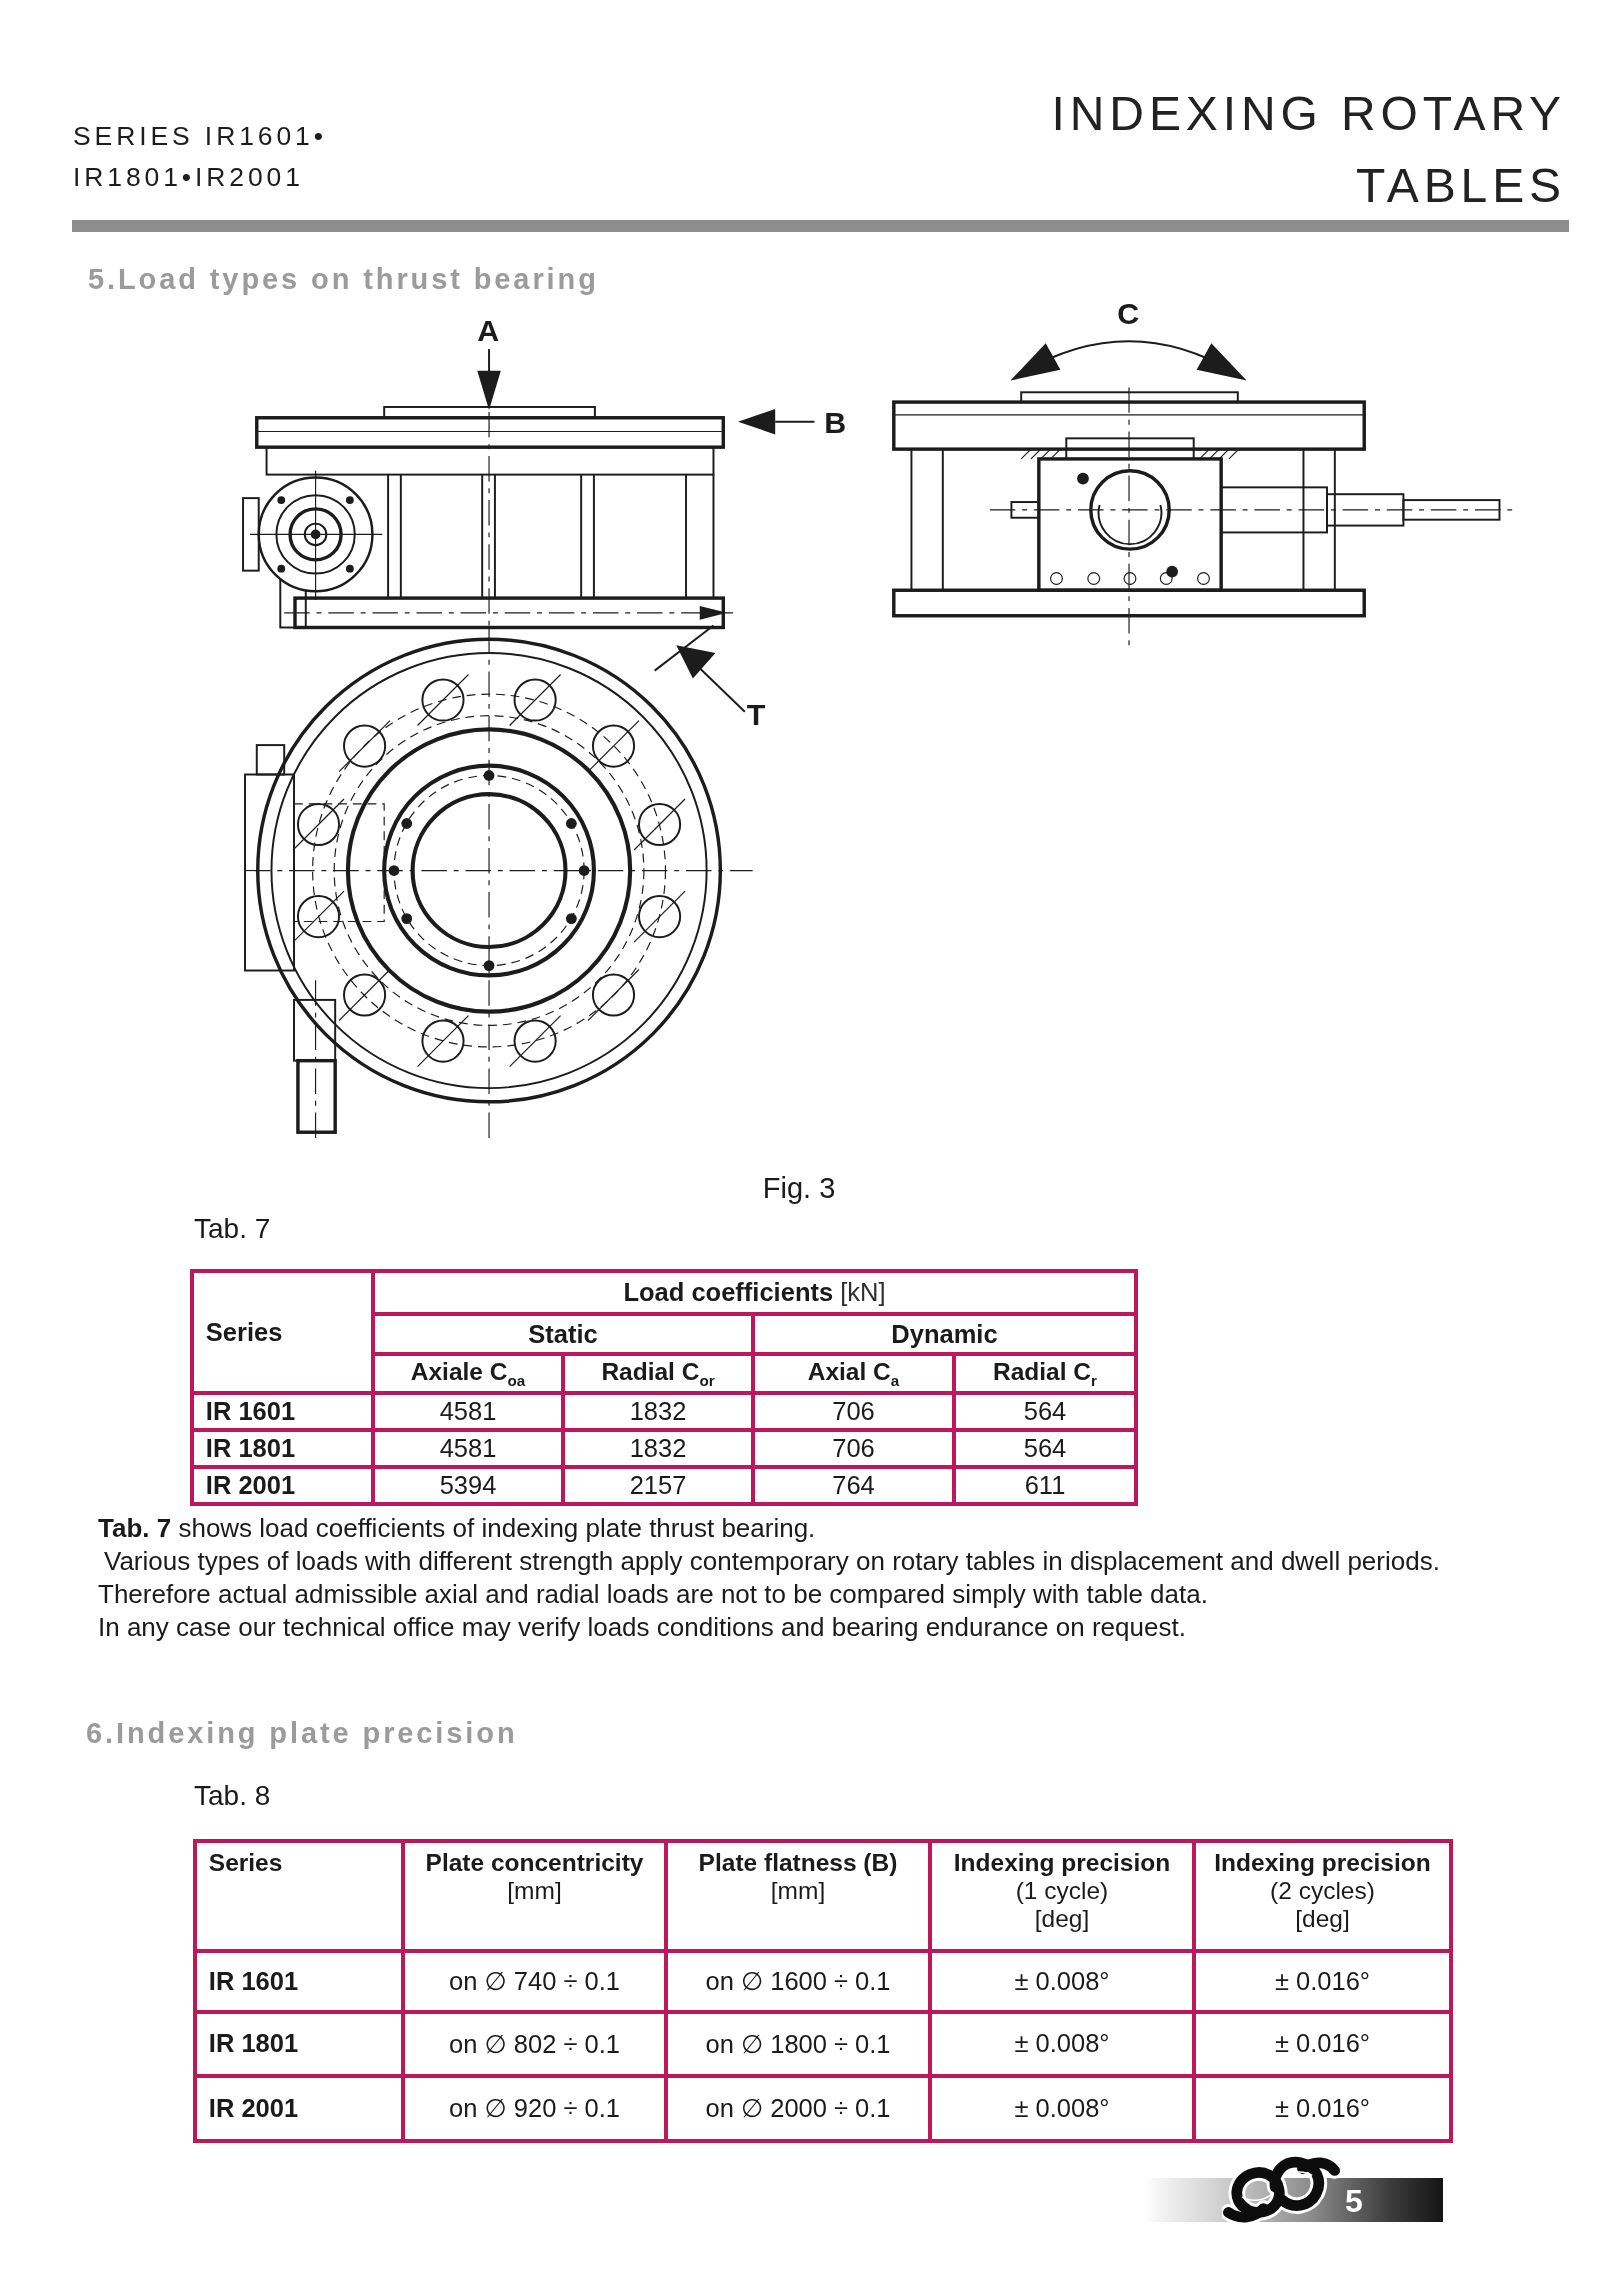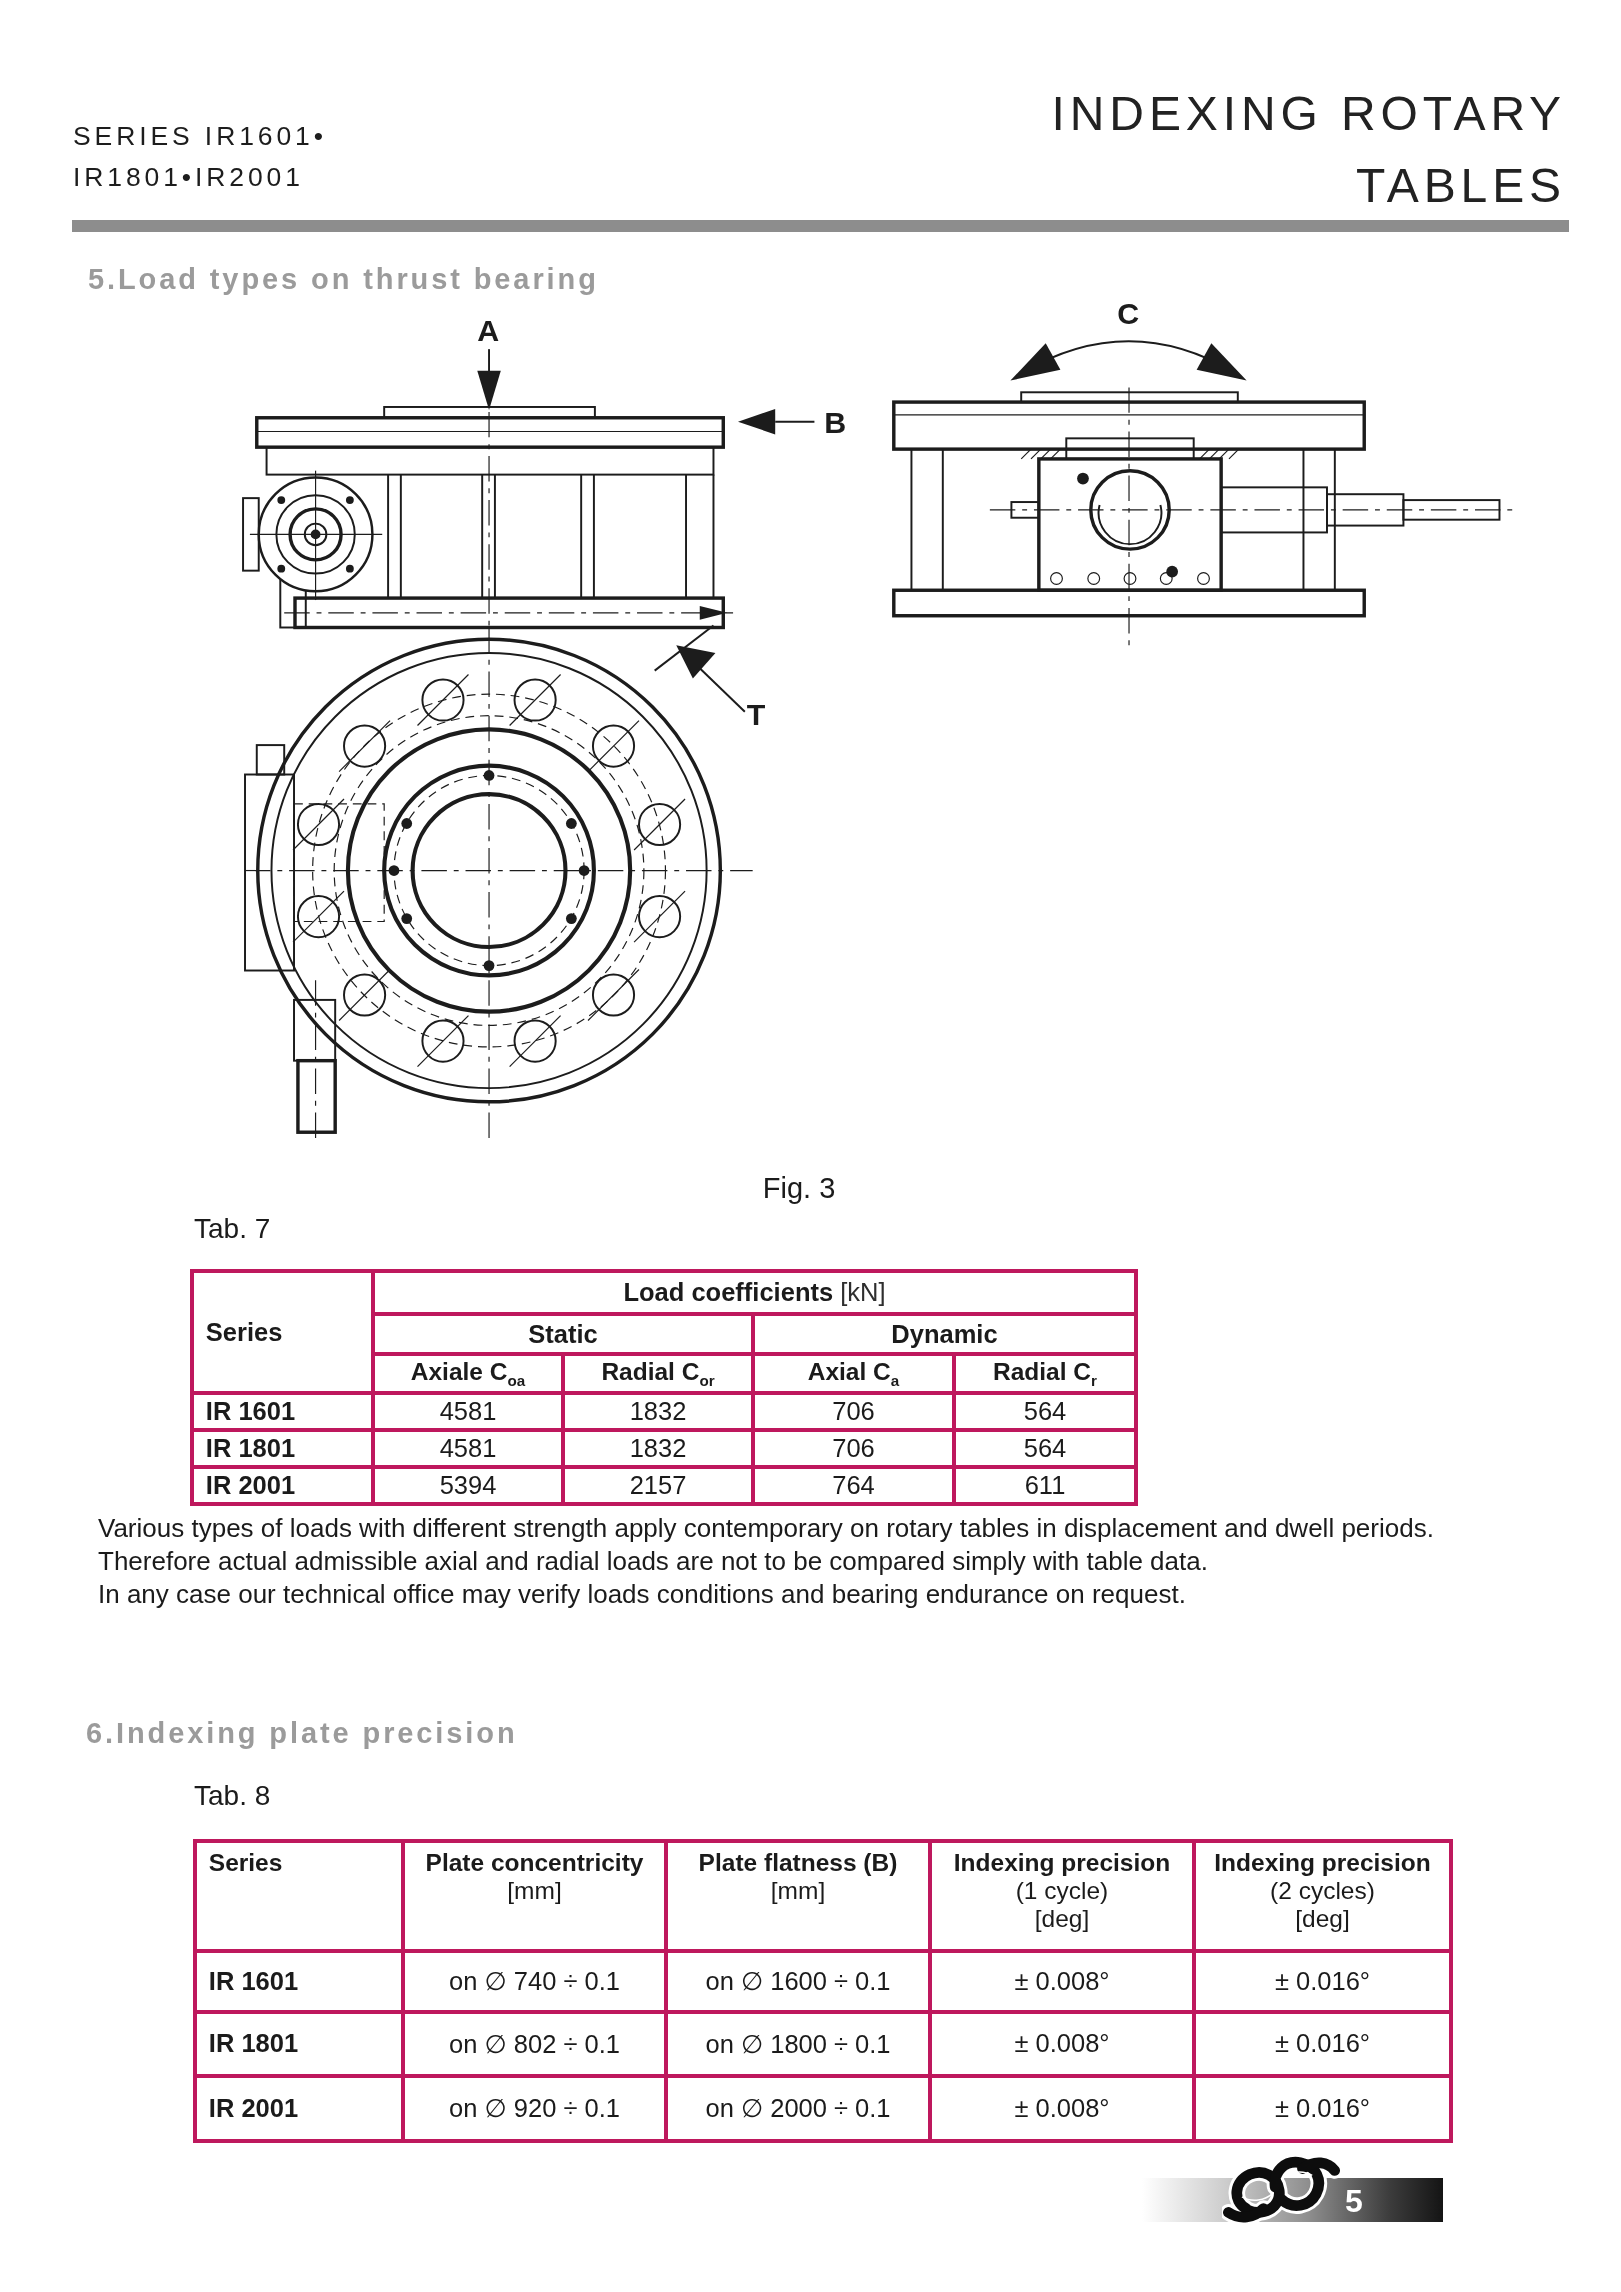--- a/index.html
+++ b/index.html
@@ -56,21 +56,21 @@
   #tab8 table{border:2.9px solid #1b1b1b;}
   #tab8 .k0{width:208px;} #tab8 .k1{width:263px;} #tab8 .k2{width:264px;} #tab8 .k3{width:264px;} #tab8 .k4{width:257px;}
   #tab8 .hrow td{height:100px;vertical-align:top;padding-top:5.9px;font-size:24.5px;border-bottom:2.9px solid #1b1b1b;}
   #tab8 .hline1{font-weight:bold;}
   #tab8 .series-cell{font-size:35px;font-weight:bold;text-align:left;padding-left:11.8px;}
   #tab8 .r0 td{height:57px;} #tab8 .r1 td{height:60px;} #tab8 .r2 td{height:61px;}
   #tab8 .drow td{font-size:25.5px;}
   #tab8 .rowhead{font-size:26.5px;font-weight:bold;text-align:left;padding-left:11.8px;}
 
   #paragraph{left:98px;top:1512px;width:1433px;font-size:26px;line-height:33px;}
-  #paragraph .just{text-align:justify;}
+  #paragraph .just{text-align:justify;margin-left:6px;}
 
   
   #footer-bar{left:1142px;top:2178px;width:301px;height:44px;
      background:linear-gradient(90deg,#ffffff 0%,#cccccc 28%,#8f8f8f 55%,#3d3d3d 82%,#141414 100%);}
   #page-num{left:1345px;top:2183px;font-size:32px;font-weight:bold;color:#ffffff;}
   #footer-logo{left:1222px;top:2150px;}
 </style>
 </head>
 <body>
 
@@ -288,20 +288,21 @@
         <td>5394</td>
         <td>2157</td>
         <td>764</td>
         <td>611</td>
       </tr>
     </tbody>
       </table>
   </div>
 
   <div class="abs" id="paragraph">
+    <div><b>Tab. 7</b><span> shows load coefficients of indexing plate thrust bearing.</span></div>
     <div class="just">Various types of loads with different strength apply contemporary on rotary tables in displacement and dwell periods.</div>
     <div>Therefore actual admissible axial and radial loads are not to be compared simply with table data.</div>
     <div>In any case our technical office may verify loads conditions and bearing endurance on request.</div>
   </div>
 
   <div class="abs section-heading" id="s6-heading">6.Indexing plate precision</div>
 
   <div class="abs tab-label" id="tab8-label">Tab. 8</div>
   <div class="abs" id="tab8">
     <table>

